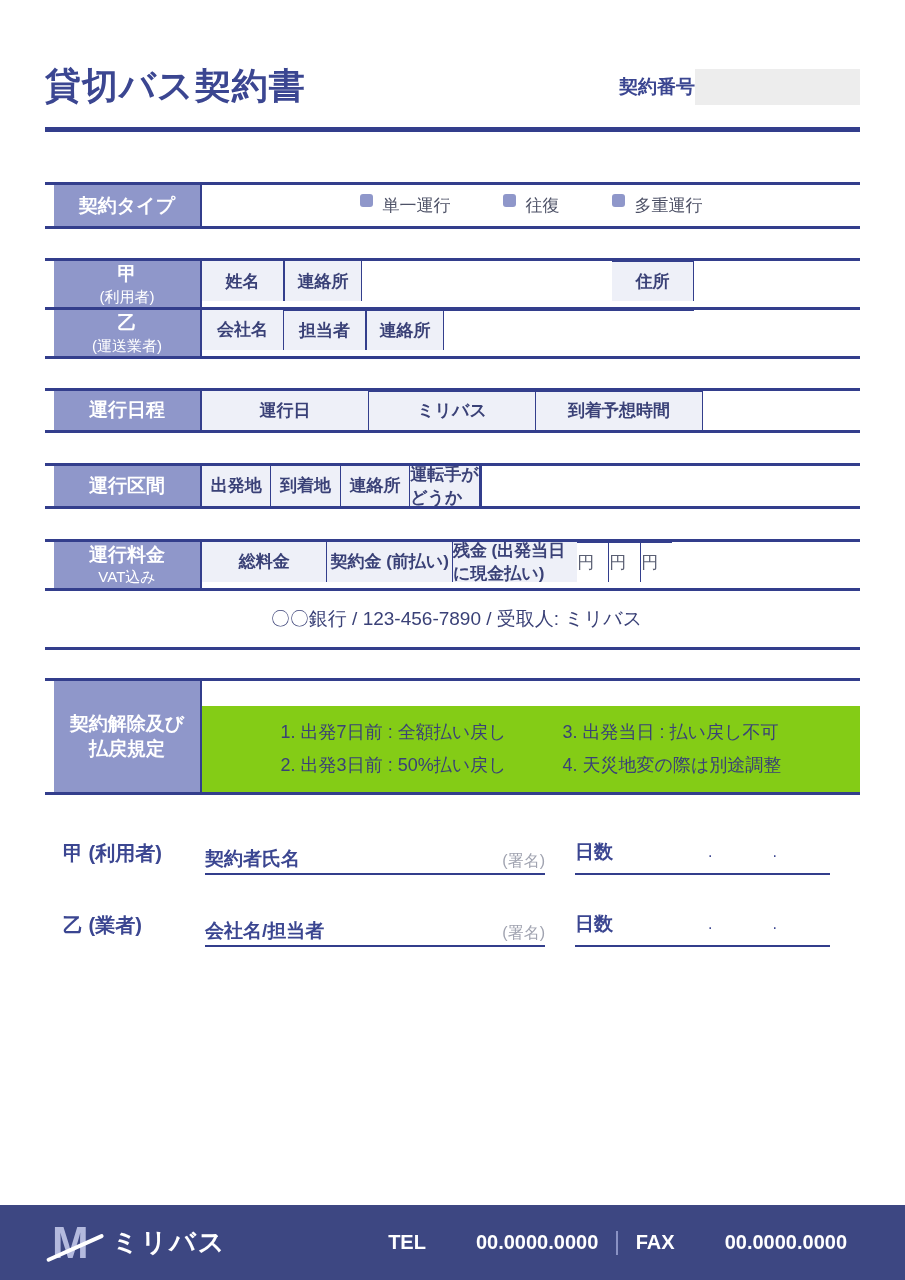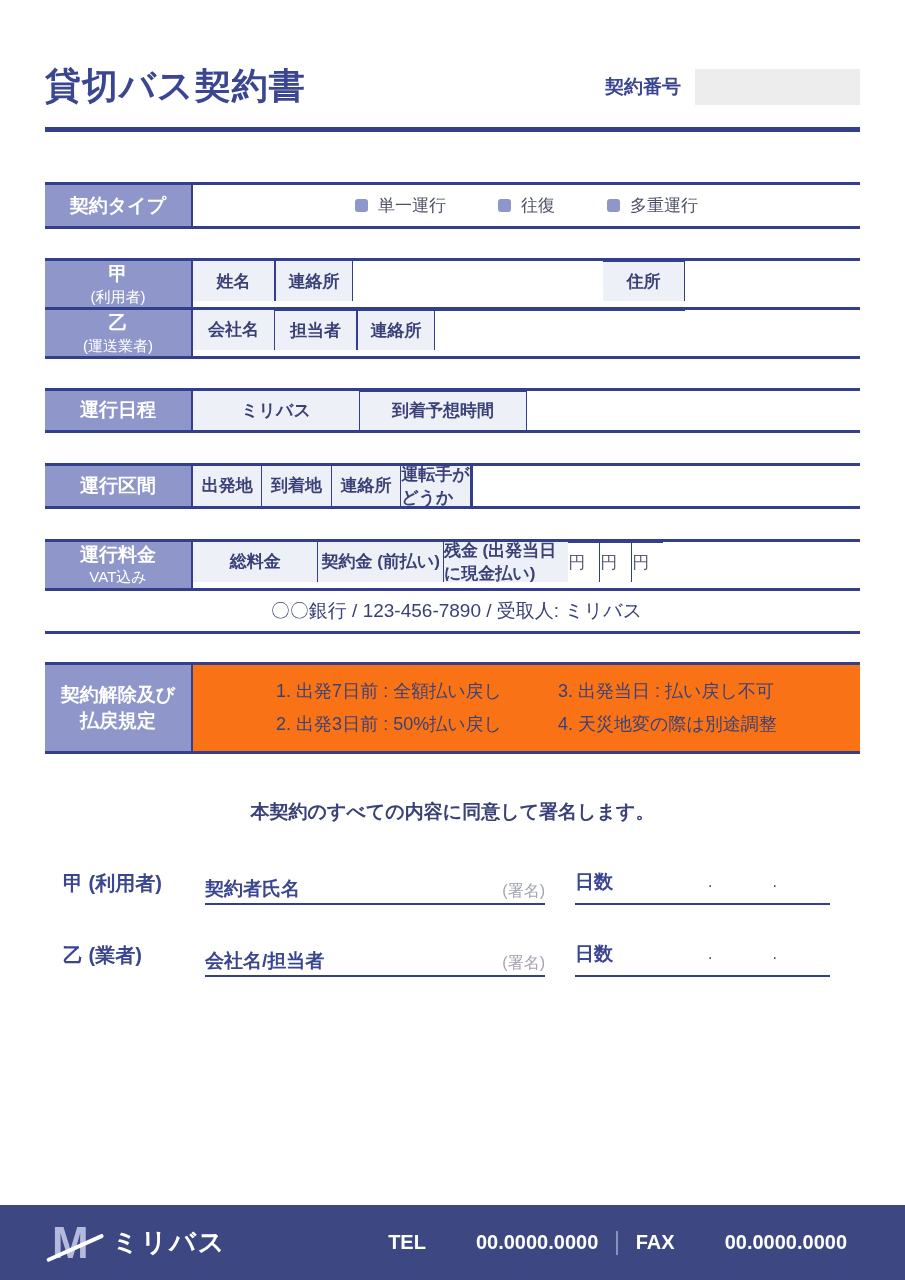--- a/index.html
+++ b/index.html
@@ -8,33 +8,33 @@
     font-family:"Liberation Sans","DejaVu Sans",sans-serif;
     --navy:#333e8c; --navy-text:#3b4691; --peri:#8f97ca; --lav:#eef0f8;
     --gray-box:#ededed; --footer:#3d4782; --ink:#3a4177; --sub-ink:#4d5166;
   }
   .page { position:relative; width:905px; height:1280px; background:#fff; overflow:hidden; }
   .content { margin:0 45px; }
 
   
   .header-row { display:flex; align-items:center; justify-content:space-between; padding-top:62px; }
   .doc-title { font-size:36px; font-weight:800; color:var(--navy-text); letter-spacing:1px; }
-  .contract-no { display:flex; align-items:center; gap:14px; }
+  .contract-no { display:flex; align-items:center; }
   .contract-no-label { font-size:19px; font-weight:700; color:var(--navy-text); }
   .contract-no-box { width:165px; height:36px; background:var(--gray-box); }
   .title-rule { height:5px; background:var(--navy); margin-top:16px; }
 
   
   .section { display:flex; flex-direction:column; border-top:3px solid var(--navy); border-bottom:3px solid var(--navy); }
   .block { display:flex; }
   .block + .block { border-top:3px solid var(--navy); }
   .side-label {
     width:148px; flex:0 0 148px; background:var(--peri); color:#fff;
     display:flex; flex-direction:column; align-items:center; justify-content:center;
-    font-size:19px; font-weight:700; border-right:2px solid var(--navy); line-height:1.35;
+    font-size:19px; font-weight:700; border-right:2px solid var(--navy); line-height:1.35;margin-left:9px;
   }
   .side-sub { font-size:15px; font-weight:400; }
   .body-col { flex:1; display:flex; flex-direction:row; background:#fff; }
   .t-row { display:flex; height:40px; }
   .t-row + .t-row { border-top:1.5px solid var(--navy); }
   .cell-label {
     background:var(--lav); color:var(--ink); font-size:17px; font-weight:600;
     display:flex; align-items:center; justify-content:center;
   }
   .cell-input { background:#fff; flex:1; }
@@ -42,32 +42,32 @@
   .bL { border-left:1.5px solid var(--navy); }
   .w82 { width:82px; flex:0 0 82px; }
   .w78 { width:78px; flex:0 0 78px; }
   .w167 { width:167px; flex:0 0 167px; }
   .w250 { width:250px; flex:0 0 250px; }
   .col3 { flex:1 1 0; }
   .gap { height:29px; }
 
   
   .type-options { flex:1; display:flex; align-items:center; justify-content:center; gap:52px; background:#fff; }
-  .type-opt { display:flex; align-items:center; gap:10px; font-size:17px; color:var(--sub-ink);font-family:Liberation Mono, monospace; }
+  .type-opt { display:flex; gap:10px; font-size:17px; color:var(--sub-ink);font-family:Liberation Mono, monospace; }
   .checkbox { width:13px; height:13px; border-radius:3px; background:var(--peri); }
 
   
   .yen-cell { display:flex; align-items:center; justify-content:flex-end; padding-right:14px;
               font-size:17px; color:#5a5f73; background:#fff; }
   .account-cell { flex:1; display:flex; align-items:center; justify-content:center;
-                  font-size:19px; color:var(--ink); font-weight:500; background:#fff; height:40px;padding-left:8px; }
+                  font-size:19px; color:var(--ink); font-weight:500; background:#fff; height:56px;padding-left:8px; }
 
   
   .cancel-body { flex:1; display:flex; align-items:center; justify-content:center; gap:56px;
-                 background:#f97316; min-height:86px; }
+                 background:#84cc16; min-height:86px;margin-top:25px; }
   .cancel-col { display:flex; flex-direction:column; gap:9px; font-size:18px; color:var(--ink); font-weight:500; }
 
   
   .statement { margin-top:45px; text-align:center; font-size:19px; font-weight:600; color:var(--ink); }
   .sig-row { display:flex; align-items:flex-end; margin:0 18px; }
   .sig-row.first { margin-top:44px; }
   .sig-row.second { margin-top:36px; }
   .sig-party { width:142px; flex:0 0 142px; font-size:20px; font-weight:800; color:var(--navy-text); padding-bottom:8px; }
   .sig-field { width:340px; flex:0 0 340px; border-bottom:2.5px solid var(--navy);
                display:flex; align-items:flex-end; justify-content:space-between; padding-bottom:1px; }
@@ -172,20 +172,24 @@
       </div>
     </div>
 
     <div class="gap"></div>
 
     <div class="section">
       <div class="block">
         <div class="side-label">運行日程</div>
         <div class="body-col">
           <div class="t-row" style="height:39px">
+            <div class="cell-label w167 bR">運行日</div>
+            <div class="cell-input"></div>
+          </div>
+          <div class="t-row" style="height:39px">
             <div class="cell-label w167 bR">ミリバス</div>
             <div class="cell-input"></div>
           </div>
           <div class="t-row" style="height:39px">
             <div class="cell-label w167 bR">到着予想時間</div>
             <div class="cell-input"></div>
           </div>
         </div>
       </div>
     </div>
@@ -258,21 +262,20 @@
             <span>2. 出発3日前 : 50%払い戻し</span>
           </div>
           <div class="cancel-col">
             <span>3. 出発当日 : 払い戻し不可</span>
             <span>4. 天災地変の際は別途調整</span>
           </div>
         </div>
       </div>
     </div>
 
-    <div class="statement">本契約のすべての内容に同意して署名します。</div>
 
     <div class="sig-row first">
       <div class="sig-party">甲 (利用者)</div>
       <div class="sig-field">
         <span class="sig-field-name">契約者氏名</span>
         <span class="sig-mark">(署名)</span>
       </div>
       <div class="sig-date">
         <span class="sig-date-label">日数</span>
         <span class="sig-dot sp1">.</span>

